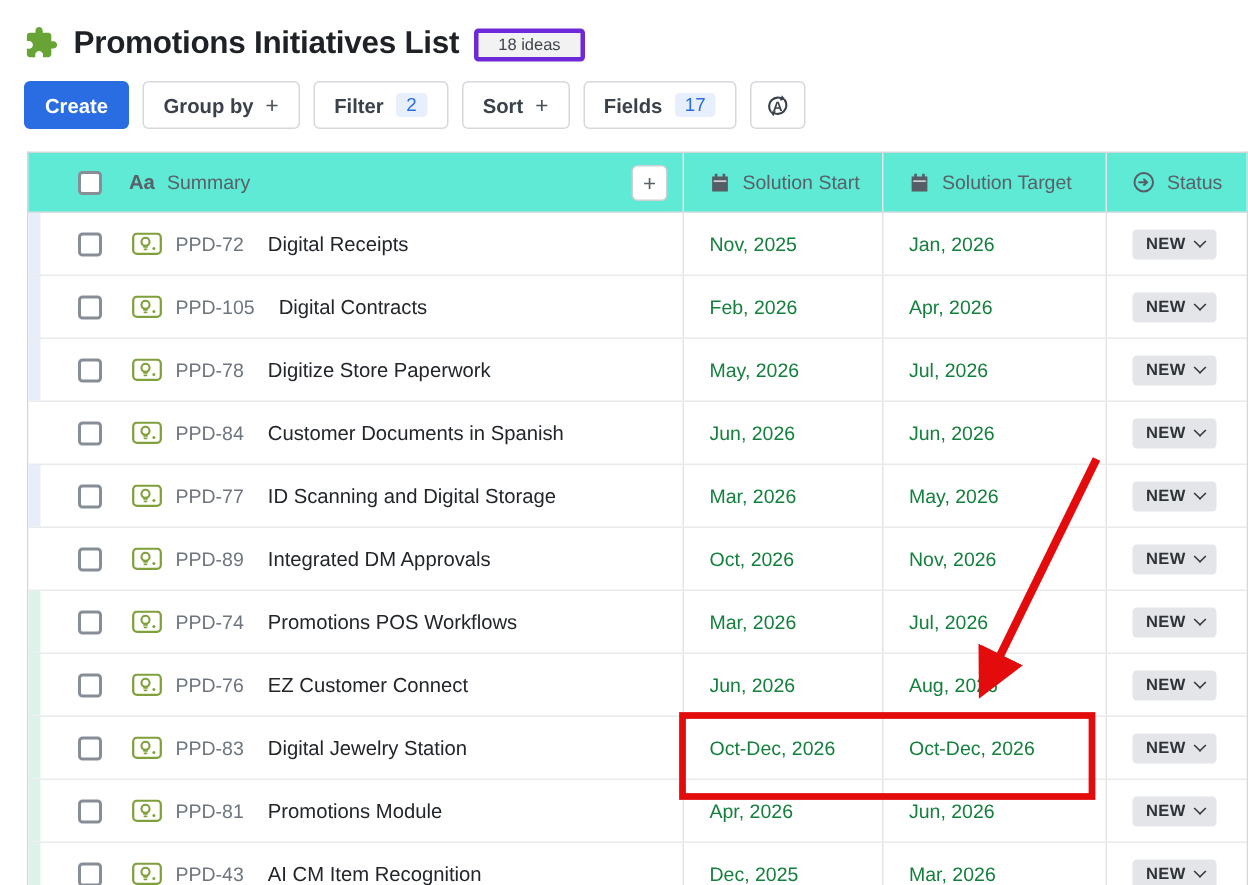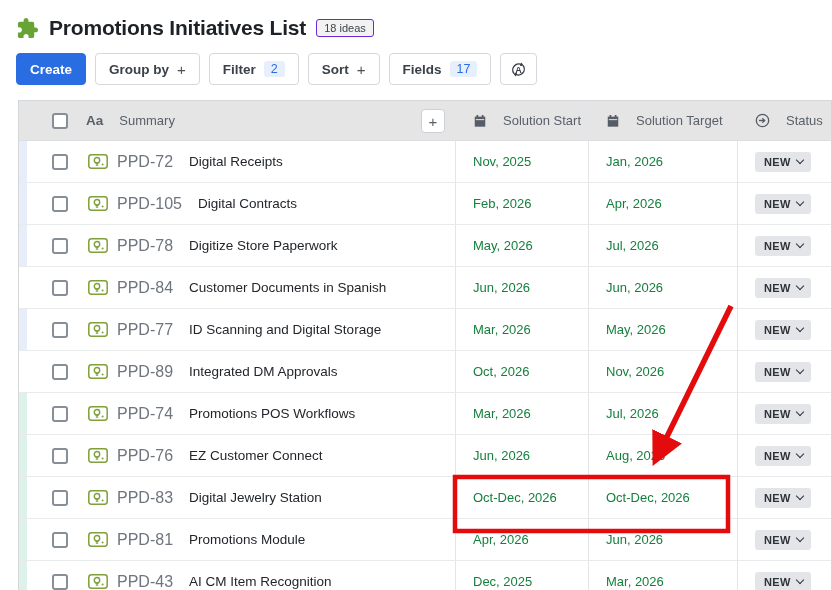--- a/index.html
+++ b/index.html
@@ -4,59 +4,59 @@
 <style>
   * { margin:0; padding:0; box-sizing:border-box; }
   html,body { width:832px; height:590px; overflow:hidden; background:#fff;
               font-family:"Liberation Sans", sans-serif; }
   .page { position:relative; width:832px; height:590px; }
 
   
   .page-header { display:flex; align-items:center; gap:10px; padding:16px 0 0 16px; }
   .app-icon { width:23px; height:23px; flex:0 0 auto; }
   .page-title { font-size:21px; font-weight:700; color:#1e2227; letter-spacing:-0.2px; }
-  .ideas-badge { font-size:11px; color:#3e444b; background:#f2f2f3; border:1px solid #6d28d9;
-                 border-radius:3px; padding:2px 7px; align-self:flex-start; margin-top:3px; }
+  .ideas-badge { font-size:11px; color:#3e444b; background:#f2f2f3; border:3px solid #6d28d9;
+                 border-radius:3px; padding:2px 13px; align-self:flex-start; margin-top:3px; }
 
   
   .toolbar { display:flex; align-items:center; gap:9px; margin:13px 0 0 16px; }
   .btn { display:inline-flex; align-items:center; gap:8px; height:32px; padding:0 13px;
          background:#fff; border:1px solid #d5d8dc; border-radius:4px; font-size:13.5px;
          font-weight:600; color:#3a414a; cursor:pointer; font-family:inherit;text-align:center; }
   .btn.primary { background:#2a6ce2; border-color:#2a6ce2; color:#fff; font-weight:700; }
   .btn .plus { font-size:15px; font-weight:400; color:#4a5159; }
   .btn .count { background:#e8effc; color:#2a6ce2; border-radius:3px; padding:1px 7px;
                 font-size:12.5px; font-weight:400; }
   .btn.icon-btn { padding:0 8px; }
 
   
   .table { margin:15px 0 0 18px; width:814px; border:1px solid #d4d7da; border-bottom:none; }
   .thead, .tr { display:grid; grid-template-columns:436px 133px 149px auto; align-items:center; }
-  .thead { height:40px; background:#e5e5e5; border-bottom:1px solid #dcdee1; }
+  .thead { height:40px; background:#5eead4; border-bottom:1px solid #dcdee1; }
   .tr { height:42px; background:#fff; border-bottom:1px solid #e8eaec; position:relative; }
   .th, .td { height:100%; display:flex; align-items:center; }
   .th + .th, .td + .td, .td.cell-sep { border-left:1px solid #e3e5e8; }
   .th { color:#596069; font-size:13px; }
   .th-summary { position:relative; }
   .checkbox { width:16px; height:16px; border:2px solid #878e98; border-radius:3px;
               background:#fff; margin-left:33px; flex:0 0 auto; cursor:pointer; }
   .aa-glyph { margin-left:18px; font-size:13.5px; font-weight:700; color:#596069; }
-  .th-label { margin-left:16px; }
+  .th-label { margin-left:8px; }
   .hdr-icon { margin-left:17px; flex:0 0 auto; }
   .add-col-btn { position:absolute; right:10px; top:8px; width:24px; height:24px; background:#fff;
                  border:1px solid #ccd0d4; border-radius:4px; color:#596069; font-size:15px;
                  line-height:1; cursor:pointer; font-family:inherit; }
 
   .stripe { position:absolute; left:0; top:0; bottom:0; width:8px; }
   .stripe-blue  { background:#e7eef9; }
   .stripe-green { background:#ddf3ea; }
   .stripe-none  { background:transparent; }
 
   .idea-icon { margin-left:20px; flex:0 0 auto; }
-  .row-id { margin-left:9px; font-size:16px; color:#6e757e; white-space:nowrap; }
+  .row-id { margin-left:9px; font-size:13px; color:#6e757e; white-space:nowrap; }
   .row-title { margin-left:8px; font-size:13.5px; color:#22262b; white-space:nowrap; cursor:pointer;padding-left:8px; }
   .date-cell { padding-left:17px; font-size:13px; color:#15803d; cursor:pointer; }
   .status-cell { padding-left:17px; }
   .status-pill { display:inline-flex; align-items:center; background:#e4e5e8; border-radius:3px;
                  padding:4px 8px 4px 9px; font-size:11px; font-weight:700; color:#2e3338;
                  letter-spacing:0.3px; cursor:pointer;justify-content:center; }
   .chev { width:6px; height:6px; border-right:1.7px solid #2e3338; border-bottom:1.7px solid #2e3338;
           transform:rotate(45deg); margin:-3px 0 0 6px; }
 
   

